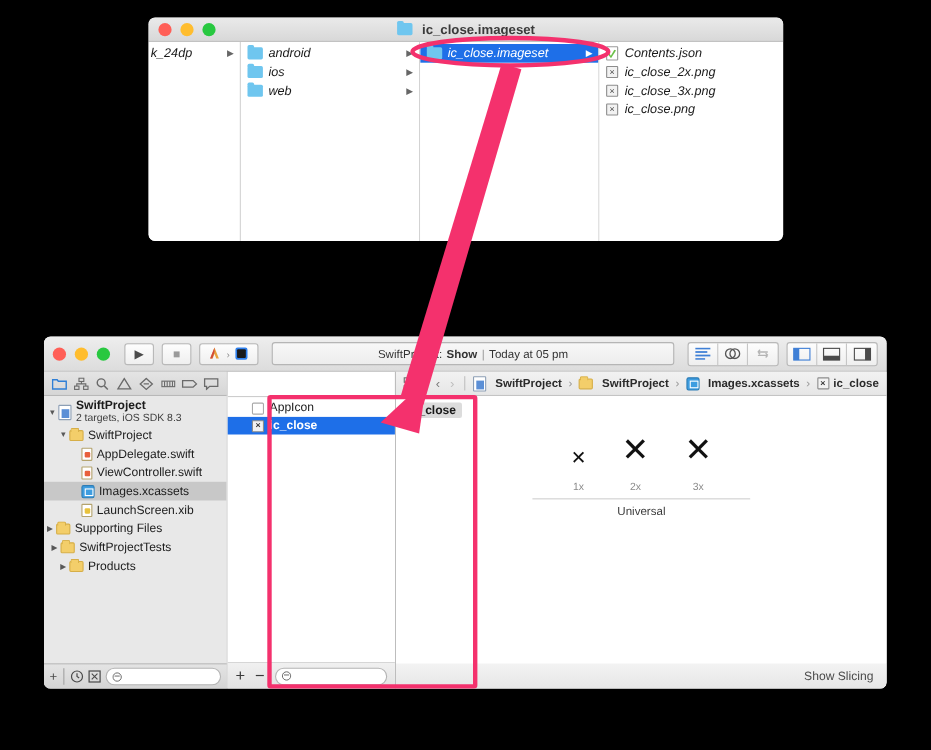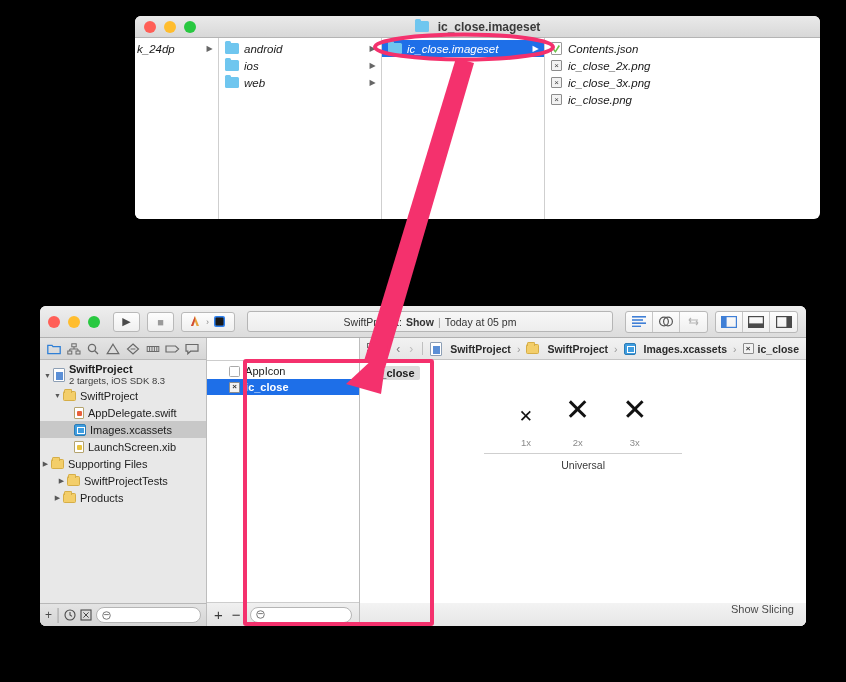--- a/index.html
+++ b/index.html
@@ -9,21 +9,21 @@
     font-family: "Liberation Sans", sans-serif;
     position: relative;
     overflow: hidden;
     -webkit-font-smoothing: antialiased;
   }
 
   
   #finder-window {
     position: absolute;
     left: 135px; top: 16px;
-    width: 685px; height: 203px;
+    width: 577px; height: 203px;
     background: #fff;
     border-radius: 6px;
     overflow: hidden;
     box-shadow: 0 2px 10px rgba(0,0,0,.5);
   }
   .finder-titlebar {
     height: 22px;
     background: linear-gradient(#eaeaea,#d8d8d8);
     border-bottom: 1px solid #b4b4b4;
     display: flex; align-items: center;
@@ -328,21 +328,21 @@
   .slot .g2 { font-size: 30px; }
   .slot .g3 { font-size: 30px; }
   .slot .lbl { font-size: 9.5px; color: #8a8a8a; margin-top: 12px; }
   .universal-rule {
     width: 198px; height: 1px; background: #cfcfcf; margin-top: 5px;
   }
   .universal-lbl { font-size: 10.5px; color: #3a3a3a; margin-top: 5px; }
   .editor-bottombar {
     height: 23px;
     background: linear-gradient(#f3f3f3,#e6e6e6);
-    display: flex; justify-content: flex-end;
+    display: flex; align-items: center; justify-content: flex-end;
     padding: 0 12px;
     font-size: 11px; color: #4a4a4a;
   }
 
   
   #annot-layer {
     position: absolute; left:0; top:0; width:846px; height:682px;
     pointer-events: none;
   }
 </style>
@@ -562,34 +562,38 @@
         <div class="tnode" style="padding-left:12px">
           <span class="tri">▼</span>
           <span class="ic-foldery"></span>
           <span>SwiftProject</span>
         </div>
 
         <div class="tnode" style="padding-left:34px">
           <span class="ic-file swift"></span>
           <span>AppDelegate.swift</span>
         </div>
+        <div class="tnode" style="padding-left:34px">
+          <span class="ic-file swift"></span>
+          <span>ViewController.swift</span>
+        </div>
         <div class="tnode sel" style="padding-left:34px">
           <span class="ic-xcassets"></span>
           <span>Images.xcassets</span>
         </div>
         <div class="tnode" style="padding-left:34px">
           <span class="ic-file xib"></span>
           <span>LaunchScreen.xib</span>
         </div>
         <div class="tnode" style="">
           <span class="tri">▶</span>
           <span class="ic-foldery"></span>
           <span>Supporting Files</span>
         </div>
-        <div class="tnode" style="padding-left:16px">
+        <div class="tnode" style="padding-left:4px">
           <span class="tri">▶</span>
           <span class="ic-foldery"></span>
           <span>SwiftProjectTests</span>
         </div>
         <div class="tnode" style="padding-left:12px">
           <span class="tri">▶</span>
           <span class="ic-foldery"></span>
           <span>Products</span>
         </div>
       </div>

